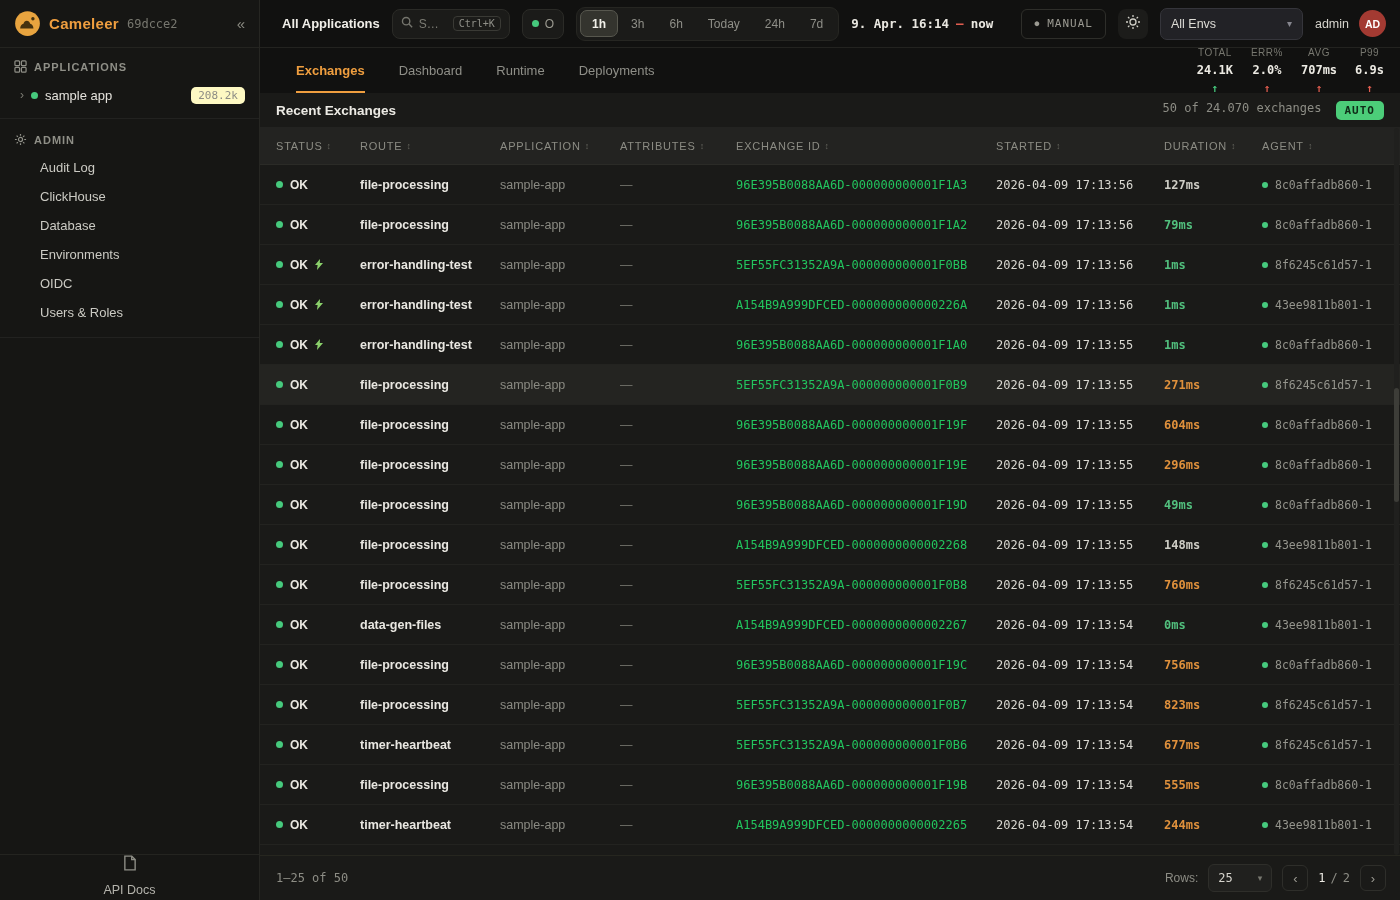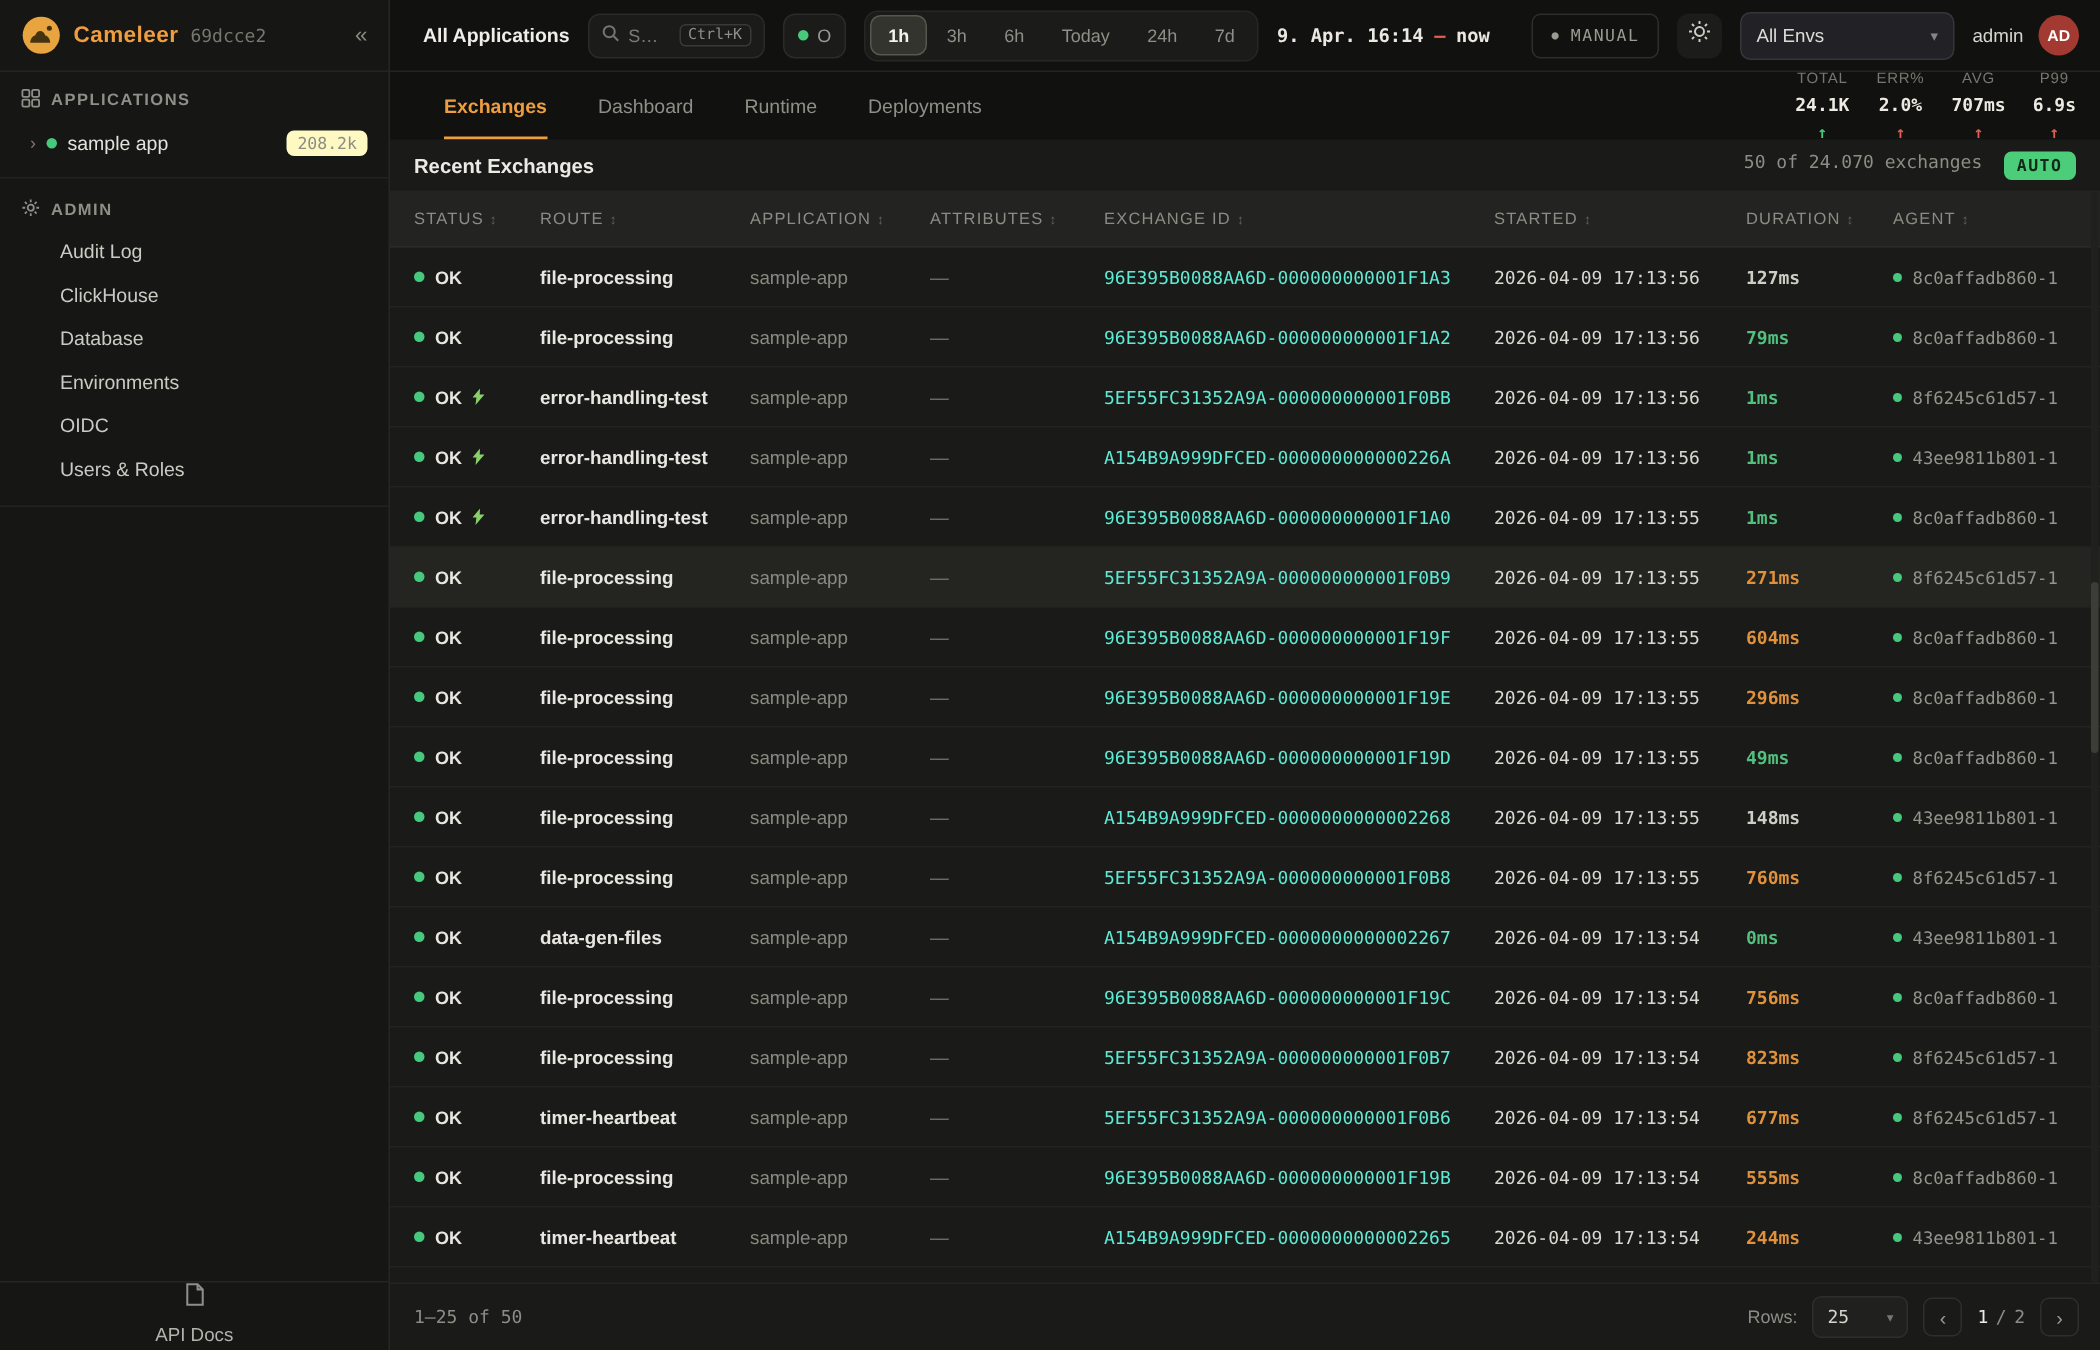--- a/index.html
+++ b/index.html
@@ -79,21 +79,21 @@
   .tbody { flex:0 0 auto; }
   .row { height:40px; border-bottom:1px solid #232320; cursor:pointer; }
   .row.hl { background:#242421; }
   .cell { min-width:0; white-space:nowrap; overflow:hidden; }
   .status-cell { display:flex; align-items:center; gap:7px; }
   .status-txt { font-size:12px; font-weight:bold; color:#e9e7e0; }
   .bolt svg { display:block; }
   .route { font-size:12.5px; font-weight:bold; color:#e9e7e1; }
   .appcol { font-size:12.5px; color:#8a8a82; }
   .attrs { font-size:12.5px; color:#75756d; }
-  .exid { font-size:12px; color:#5eead4; }
+  .exid { font-size:12px; color:#22c55e; }
   .started { font-size:12px; color:#d9d8d1; }
   .dur { font-size:12px; font-weight:bold; }
   .dur.green { color:#52c07e; }
   .dur.orange { color:#e0913c; }
   .dur.neutral { color:#cfcec6; }
   .agent-cell { display:flex; align-items:center; gap:7px; }
   .agent-cell .dot { width:6px; height:6px; }
   .agent-txt { font-size:11.5px; color:#94948c; }
 
   .tfoot { margin-top:auto; height:45px; border-top:1px solid #26261f; display:flex; align-items:center; padding:0 14px 0 16px; }

